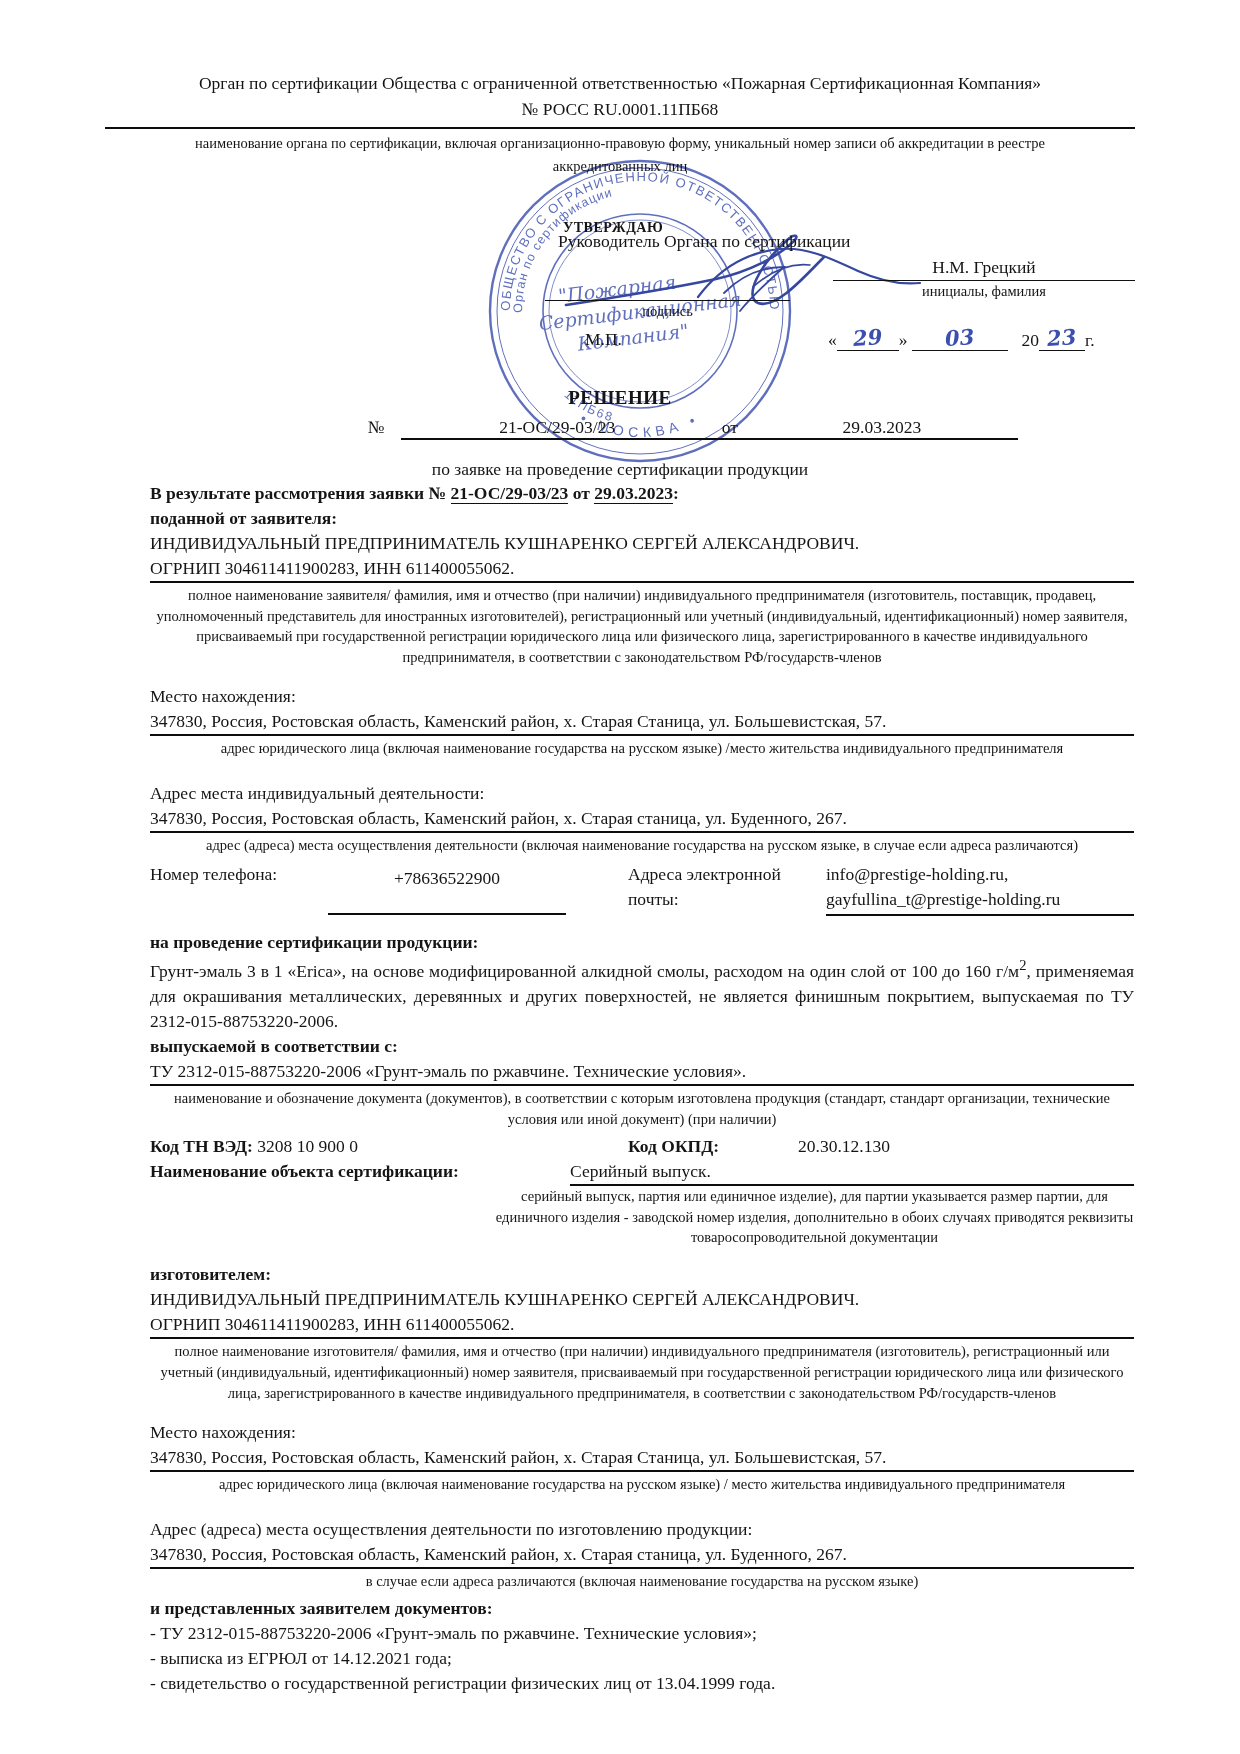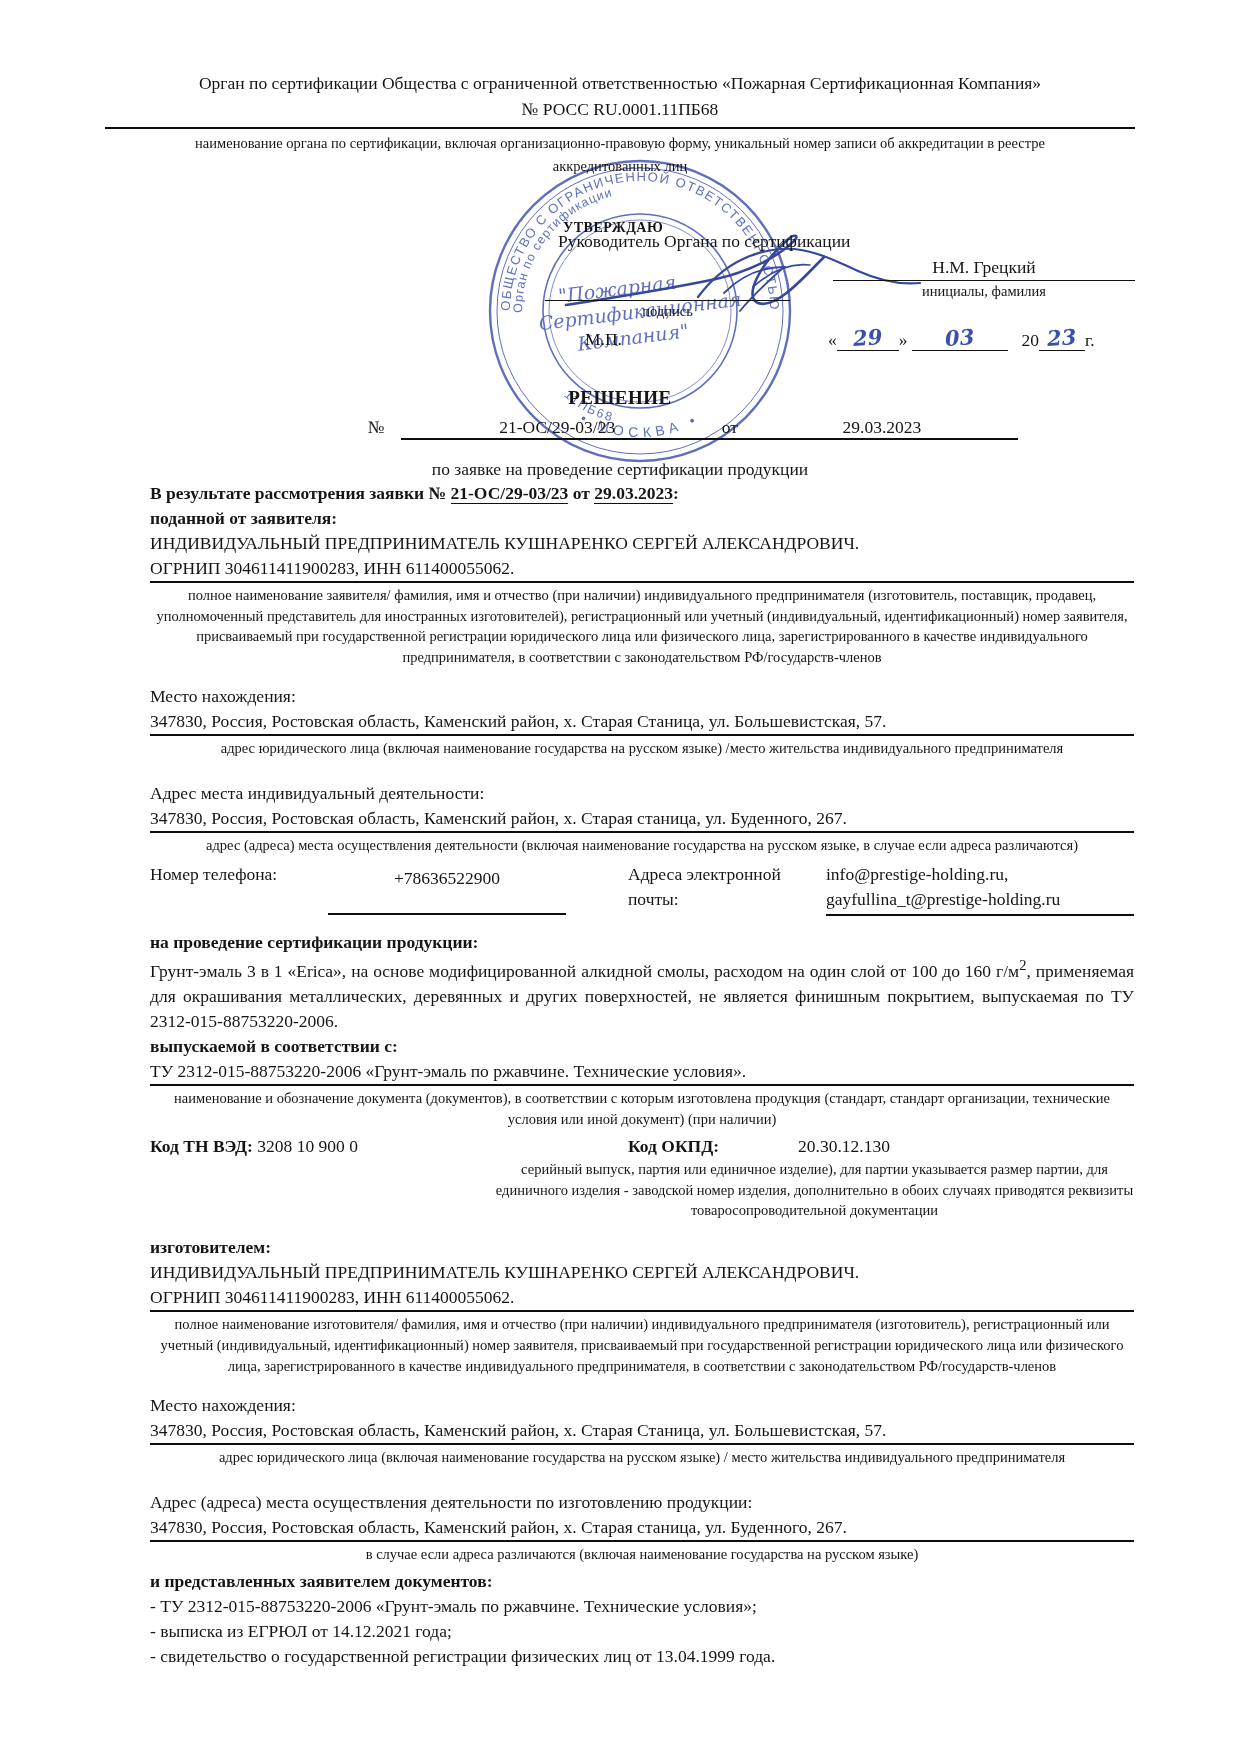--- a/index.html
+++ b/index.html
@@ -204,20 +204,24 @@
 
     <div class="b">выпускаемой в соответствии с:</div>
     <div>ТУ 2312-015-88753220-2006 «Грунт-эмаль по ржавчине. Технические условия».</div>
     <div class="rule-note mb-sm">наименование и обозначение документа (документов), в соответствии с которым изготовлена продукция (стандарт, стандарт организации, технические условия или иной документ) (при наличии)</div>
 
     <div class="codes-row1">
       <div class="tnv"><span class="b">Код ТН ВЭД:</span> <span>3208 10 900 0</span></div>
       <div class="okpdl">Код ОКПД:</div>
       <div class="okpdv">20.30.12.130</div>
     </div>
+    <div class="obj-row">
+      <div class="ol b">Наименование объекта сертификации:</div>
+      <div class="ov">Серийный выпуск.</div>
+    </div>
     <div class="obj-note" style="margin-bottom:14px">серийный выпуск, партия или единичное изделие), для партии указывается размер партии, для единичного изделия - заводской номер изделия, дополнительно в обоих случаях приводятся реквизиты товаросопроводительной документации</div>
 
     <div class="b">изготовителем:</div>
     <div>ИНДИВИДУАЛЬНЫЙ ПРЕДПРИНИМАТЕЛЬ КУШНАРЕНКО СЕРГЕЙ АЛЕКСАНДРОВИЧ.</div>
     <div>ОГРНИП 304611411900283, ИНН 611400055062.</div>
     <div class="rule-note mb-lg">полное наименование изготовителя/ фамилия, имя и отчество (при наличии) индивидуального предпринимателя (изготовитель), регистрационный или учетный (индивидуальный, идентификационный) номер заявителя, присваиваемый при государственной регистрации юридического лица или физического лица, зарегистрированного в качестве индивидуального предпринимателя, в соответствии с законодательством РФ/государств-членов</div>
 
     <div>Место нахождения:</div>
     <div>347830, Россия, Ростовская область, Каменский район, х. Старая Станица, ул. Большевистская, 57.</div>
     <div class="rule-note" style="margin-bottom:22px">адрес юридического лица (включая наименование государства на русском языке) / место жительства индивидуального предпринимателя</div>

